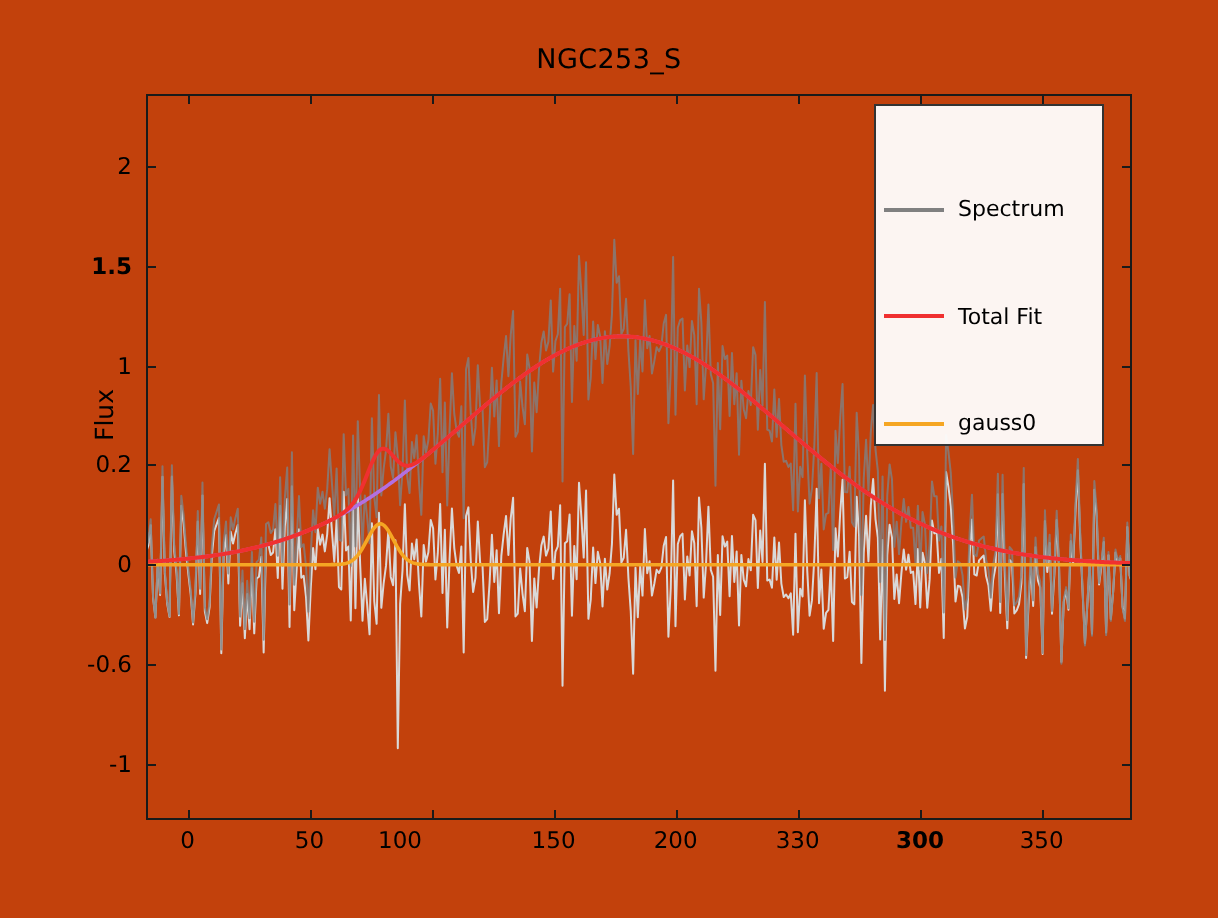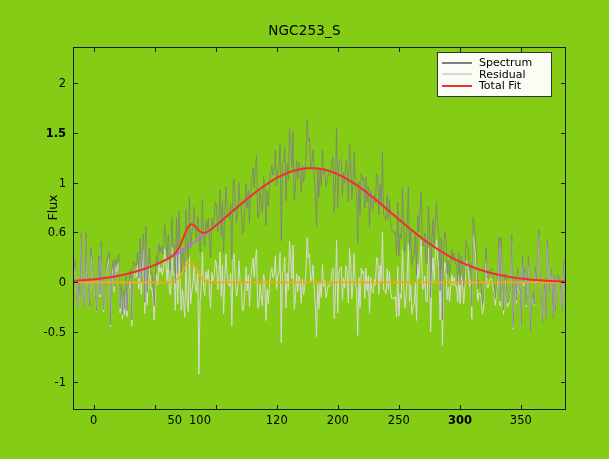--- a/index.html
+++ b/index.html
@@ -1,36 +1,36 @@
 <!DOCTYPE html>
 <html><head>
 <meta charset="utf-8">
 <style>
   html,body{margin:0;padding:0;background:#ffffff;}
   body{width:609px;height:459px;overflow:hidden;
        font-family:"DejaVu Sans", sans-serif;}
-  #fig{position:relative;width:609px;height:459px;background:#84cc16;}
+  #fig{position:relative;width:609px;height:459px;background:#c2410c;}
   #title{position:absolute;left:0;top:22px;width:609px;text-align:center;
          font-size:13.5px;color:#000;letter-spacing:0.2px;}
   #plotbox{position:absolute;left:73px;top:47px;width:493px;height:363px;
            border:1.3px solid #1a1a1a;box-sizing:border-box;background:transparent;}
   #canvaswrap{position:absolute;left:73px;top:47px;width:493px;height:363px;overflow:hidden;}
   #ylabel{position:absolute;left:-8px;top:200px;width:120px;text-align:center;
           transform:rotate(-90deg);transform-origin:center center;
           font-size:12.5px;color:#000;}
   #xlabel{position:absolute;left:73px;top:428px;width:493px;text-align:center;
           font-size:12.5px;color:#000;}
   .xtick{position:absolute;font-size:11.5px;color:#000;transform:translateX(-50%);top:413px;}
   .ytick{position:absolute;font-size:11.5px;color:#000;transform:translateY(-50%);text-align:right;width:40px;}
   .tickmark-x{position:absolute;width:1px;height:5px;background:#1a1a1a;}
   .tickmark-y{position:absolute;height:1px;width:5px;background:#1a1a1a;}
   #legend{position:absolute;left:437px;top:52px;width:115px;
           border:1.4px solid #333;background:rgba(255,255,255,0.95);
           padding:4px 5px 4px 4px;box-sizing:border-box;}
-  .legrow{display:flex;align-items:center;height:11.6px;}
+  .legrow{display:flex;align-items:center;height:11.6px;margin-top:42px;}
   .legline{width:30px;height:0;border-top-width:2px;border-top-style:solid;margin-right:7px;flex:none;}
   .legtxt{font-size:11px;color:#000;line-height:11.6px;white-space:nowrap;}
 </style>
 </head>
 <body>
 
 <div id="fig">
 
   <div id="title">NGC253_S</div>
 
@@ -55,72 +55,72 @@
         </g>
       </svg>
   </div>
 
   <div id="plotbox"></div>
 
   <div id="axes-ticks">
       <div class="xtick" style="left: 93.745px;">0</div>
       <div class="tickmark-x" style="left: 93.745px; top: 405px;"></div>
       <div class="tickmark-x" style="left: 93.745px; top: 47px;"></div>
-      <div class="xtick" style="left: 154.76px; margin-left: 20px;">50</div>
+      <div class="xtick" style="left: 154.76px;">50</div>
       <div class="tickmark-x" style="left: 154.76px; top: 405px;"></div>
       <div class="tickmark-x" style="left: 154.76px; top: 47px;"></div>
       <div class="xtick" style="left: 200px;">100</div>
       <div class="tickmark-x" style="left: 215.775px; top: 405px;"></div>
       <div class="tickmark-x" style="left: 215.775px; top: 47px;"></div>
-      <div class="xtick" style="left: 276.79px;">120</div>
+      <div class="xtick" style="left: 276.79px;">150</div>
       <div class="tickmark-x" style="left: 276.79px; top: 405px;"></div>
       <div class="tickmark-x" style="left: 276.79px; top: 47px;"></div>
       <div class="xtick" style="left: 337.804px;">200</div>
       <div class="tickmark-x" style="left: 337.804px; top: 405px;"></div>
       <div class="tickmark-x" style="left: 337.804px; top: 47px;"></div>
-      <div class="xtick" style="left: 398.819px;">250</div>
+      <div class="xtick" style="left: 398.819px;">330</div>
       <div class="tickmark-x" style="left: 398.819px; top: 405px;"></div>
       <div class="tickmark-x" style="left: 398.819px; top: 47px;"></div>
       <div class="xtick" style="left: 460px; font-weight: bold;">300</div>
       <div class="tickmark-x" style="left: 459.834px; top: 405px;"></div>
       <div class="tickmark-x" style="left: 459.834px; top: 47px;"></div>
       <div class="xtick" style="left: 520.849px;">350</div>
       <div class="tickmark-x" style="left: 520.849px; top: 405px;"></div>
       <div class="tickmark-x" style="left: 520.849px; top: 47px;"></div>
       <div class="ytick" style="top: 82.9011px; left: 26px;">2</div>
       <div class="tickmark-y" style="left: 73px; top: 82.9011px;"></div>
       <div class="tickmark-y" style="left: 561px; top: 82.9011px;"></div>
       <div class="ytick" style="top: 132.764px; left: 26px; font-weight: bold;">1.5</div>
       <div class="tickmark-y" style="left: 73px; top: 132.764px;"></div>
       <div class="tickmark-y" style="left: 561px; top: 132.764px;"></div>
       <div class="ytick" style="top: 182.626px; left: 26px;">1</div>
       <div class="tickmark-y" style="left: 73px; top: 182.626px;"></div>
       <div class="tickmark-y" style="left: 561px; top: 182.626px;"></div>
-      <div class="ytick" style="top: 232.489px; left: 26px;">0.6</div>
+      <div class="ytick" style="top: 232.489px; left: 26px;">0.2</div>
       <div class="tickmark-y" style="left: 73px; top: 232.489px;"></div>
       <div class="tickmark-y" style="left: 561px; top: 232.489px;"></div>
       <div class="ytick" style="top: 282.352px; left: 26px;">0</div>
       <div class="tickmark-y" style="left: 73px; top: 282.352px;"></div>
       <div class="tickmark-y" style="left: 561px; top: 282.352px;"></div>
-      <div class="ytick" style="top: 332.214px; left: 26px;">-0.5</div>
+      <div class="ytick" style="top: 332.214px; left: 26px;">-0.6</div>
       <div class="tickmark-y" style="left: 73px; top: 332.214px;"></div>
       <div class="tickmark-y" style="left: 561px; top: 332.214px;"></div>
       <div class="ytick" style="top: 382.077px; left: 26px;">-1</div>
       <div class="tickmark-y" style="left: 73px; top: 382.077px;"></div>
       <div class="tickmark-y" style="left: 561px; top: 382.077px;"></div>
     </div>
 
   <div id="legend">
       <div class="legrow">
         <span class="legline" style="border-top-color: rgb(128, 128, 128);"></span>
         <span class="legtxt">Spectrum</span>
       </div>
       <div class="legrow">
-        <span class="legline" style="border-top-color: rgb(217, 217, 217);"></span>
-        <span class="legtxt">Residual</span>
+        <span class="legline" style="border-top-color: rgb(240, 48, 48);"></span>
+        <span class="legtxt">Total Fit</span>
       </div>
       <div class="legrow">
-        <span class="legline" style="border-top-color: rgb(240, 48, 48);"></span>
-        <span class="legtxt">Total Fit</span>
+        <span class="legline" style="border-top-color: rgb(245, 166, 35);"></span>
+        <span class="legtxt">gauss0</span>
       </div>
     </div>
 
 </div>
 
 </body></html>

